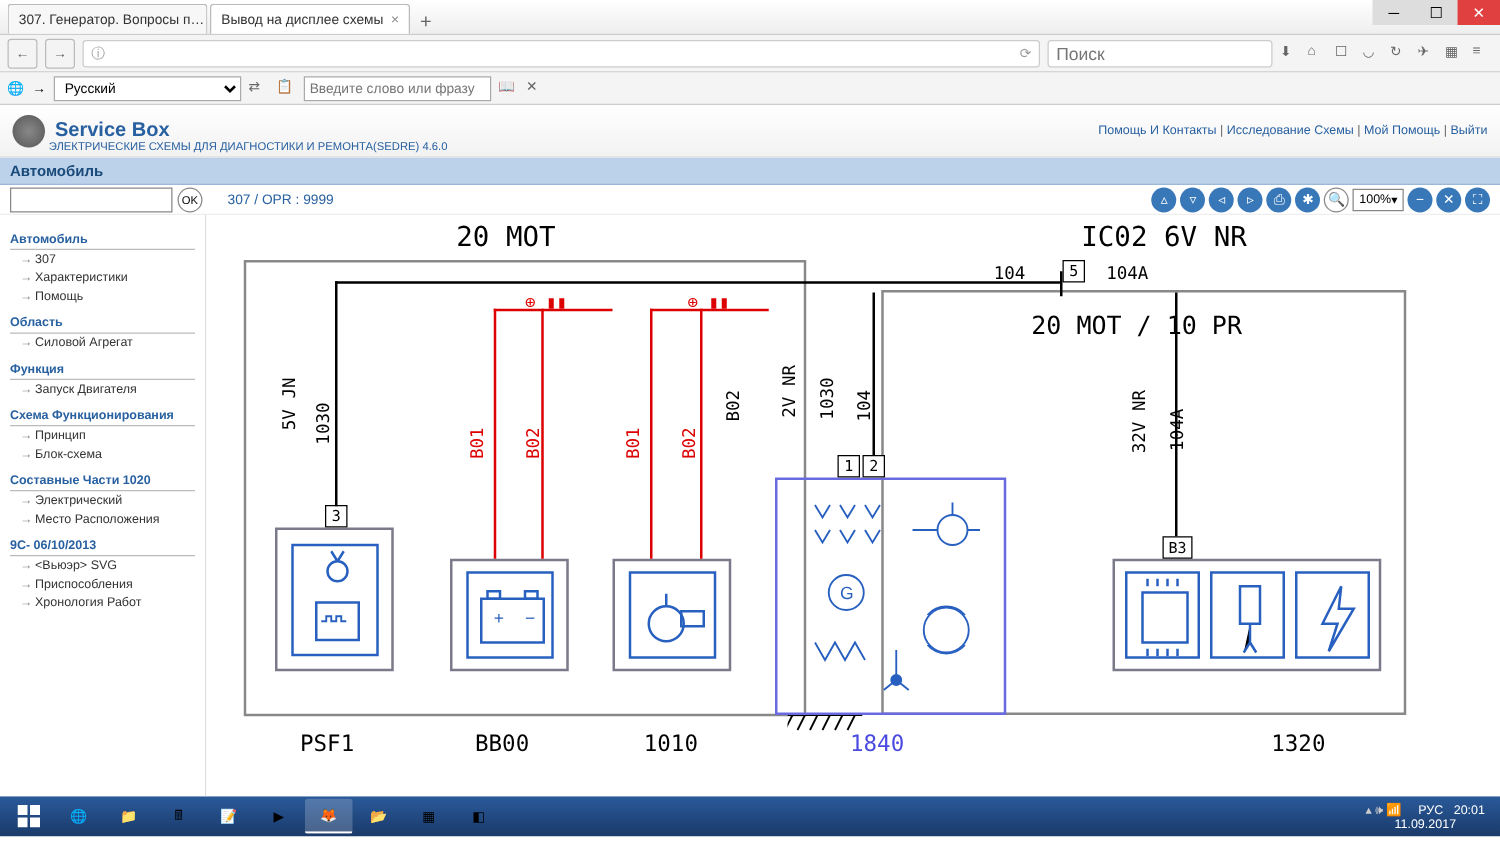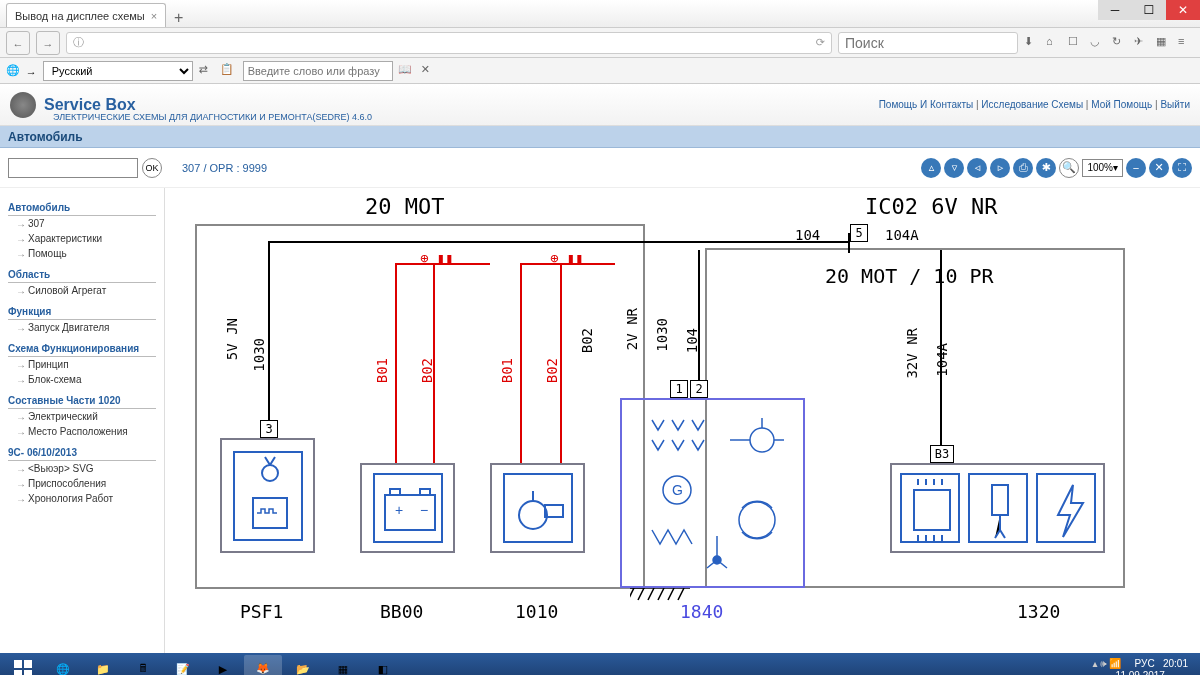--- a/index.html
+++ b/index.html
@@ -17,25 +17,25 @@
 .url{flex:1;height:22px;border:1px solid #ccc;border-radius:3px;padding:0 6px;display:flex;align-items:center;font-size:11px;color:#555;background:#fff}
 .srch{width:180px;height:22px;border:1px solid #ccc;border-radius:3px;padding:0 6px;font-size:14px;color:#999;background:#fff}
 .ticons{display:flex;gap:6px}
 .ticon{width:16px;height:16px;color:#666;cursor:pointer;display:flex}
 .transbar{height:26px;background:#f4f4f4;border-bottom:1px solid #ccc;display:flex;align-items:center;padding:0 6px;gap:6px;font-size:11px}
 .sel{height:20px;border:1px solid #aaa;background:#fff;font-size:11px;padding:0 4px}
 .tinp{height:20px;border:1px solid #aaa;background:#fff;font-size:11px;padding:0 4px;color:#888;width:150px}
 .header{height:42px;background:linear-gradient(#fff,#f2f2f2);border-bottom:1px solid #ddd;display:flex;align-items:center;padding:0 10px;position:relative}
 .logo{width:26px;height:26px;background:radial-gradient(circle,#888,#555);border-radius:50%;margin-right:8px}
 .brand{font-size:16px;font-weight:bold;color:#2860a0}
-.subbrand{font-size:9px;color:#2860a0;position:absolute;left:53px;top:28px}
+.subbrand{font-size:9px;color:#2860a0;position:absolute;left:39px;top:28px}
 .toplinks{margin-left:auto;font-size:10px;color:#666}
 .toplinks span{color:#2860a0;cursor:pointer}
 .bluebar{height:22px;background:#bcd2ea;border-bottom:1px solid #9bb8d8;display:flex;align-items:center;padding:0 8px;font-size:12px;font-weight:bold;color:#1a4a7a}
-.crumbrow{height:40px;display:flex;align-items:center;padding:0 8px;background:#fff;border-bottom:1px solid #eee}
+.crumbrow{height:24px;display:flex;align-items:center;padding:0 8px;background:#fff;border-bottom:1px solid #eee}
 .okinp{width:130px;height:20px;border:1px solid #888}
 .okbtn{width:20px;height:20px;border:1px solid #888;border-radius:50%;font-size:9px;display:flex;align-items:center;justify-content:center;margin-left:4px;cursor:pointer}
 .crumb{margin-left:20px;font-size:11px;color:#2860a0}
 .tbar{margin-left:auto;display:flex;gap:3px;align-items:center}
 .tbtn{width:20px;height:20px;background:#3878b8;border-radius:50%;color:#fff;display:flex;align-items:center;justify-content:center;font-size:11px;cursor:pointer}
 .zoom{border:1px solid #888;height:18px;padding:0 4px;font-size:10px;display:flex;align-items:center;background:#fff}
 .main{display:flex;height:465px}
 .sidebar{width:165px;background:#fff;border-right:1px solid #ddd;padding:6px 8px;overflow:hidden}
 .sgrp{font-size:10px;font-weight:bold;color:#2860a0;border-bottom:1px solid #bbb;margin-top:8px;padding-bottom:2px}
 .sitm{font-size:10px;color:#333;padding:2px 0 2px 8px;cursor:pointer}
@@ -51,20 +51,23 @@
 .rwire{position:absolute;background:#d00}
 .taskbar{height:32px;background:linear-gradient(#2a5a9a,#1a3a6a);display:flex;align-items:center;padding:0 4px;gap:2px}
 .tbicon{width:38px;height:28px;display:flex;align-items:center;justify-content:center;cursor:pointer;border-radius:2px}
 .tbicon.active{background:rgba(255,255,255,.2);border-bottom:2px solid #fff}
 .clock{margin-left:auto;color:#fff;font-size:10px;text-align:center;padding:0 8px}
 </style>
 </head>
 <body>
 
 <div class="titlebar">
+  <div class="tab">
+      <span>307. Генератор. Вопросы п…</span>
+    </div>
   <div class="tab active">
       <span>Вывод на дисплее схемы</span>
       <span class="x">×</span>
     </div>
   <div class="tabplus">+</div>
   <div class="winbtns">
     <div class="winbtn">─</div>
     <div class="winbtn">☐</div>
     <div class="winbtn close">✕</div>
   </div>

